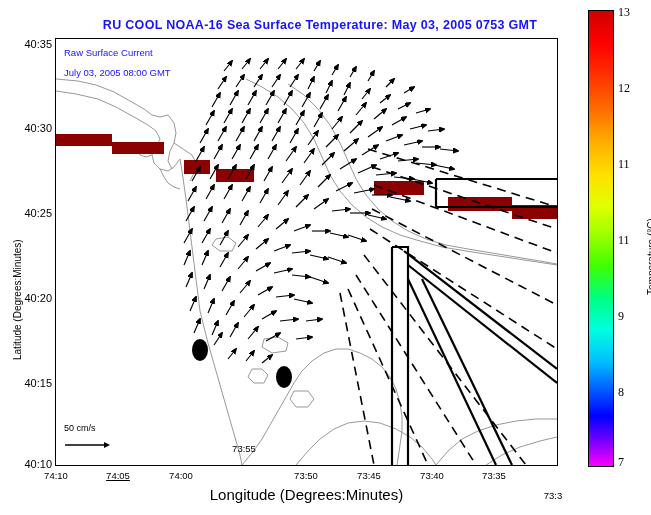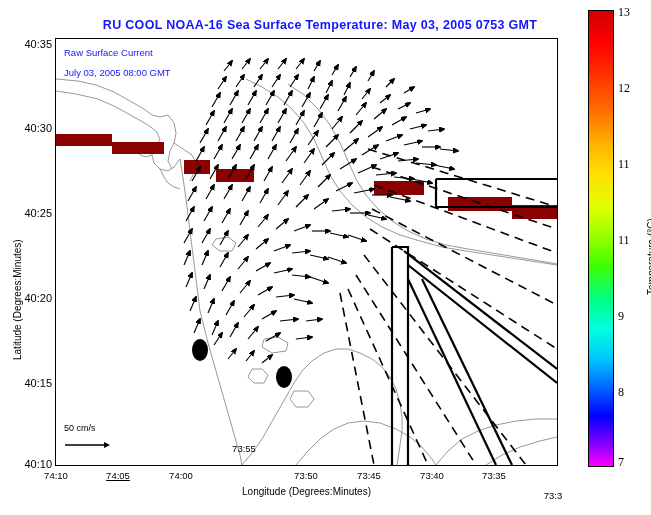--- a/index.html
+++ b/index.html
@@ -21,21 +21,21 @@
     overflow:hidden;
   }
 
   
   .annot{font-size:9.5px;color:#1414ff;}
 
   
   .xtick{position:absolute;font-size:9.5px;color:#000;transform:translateX(-50%);}
   .ytick{position:absolute;font-size:11px;color:#000;transform:translateY(-50%);text-align:right;}
 
-  .xlab{position:absolute;font-size:10px;color:#000;text-align:center;}
+  .xlab{position:absolute;font-size:15px;color:#000;text-align:center;}
   .ylab{position:absolute;font-size:10px;color:#000;
         transform:rotate(-90deg);transform-origin:0 0;white-space:nowrap;}
 
   
   #cbar{
     left:588px; top:10px; width:26px; height:457px;
     border:1px solid #000; box-sizing:border-box;
     background:linear-gradient(to top,
       #ff00ff 0%,
       #8000ff 5%,

